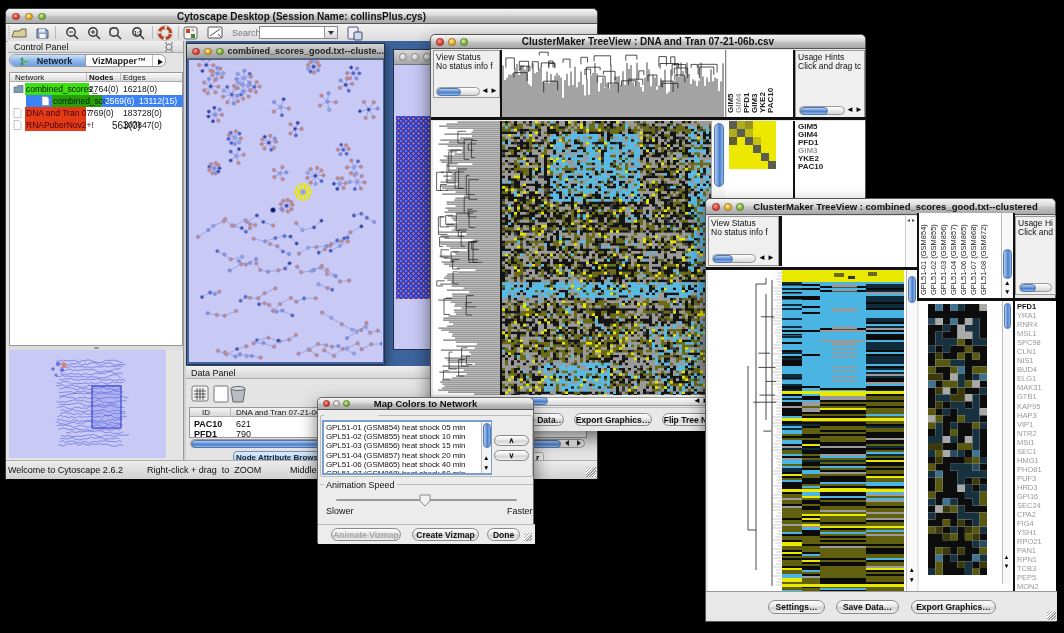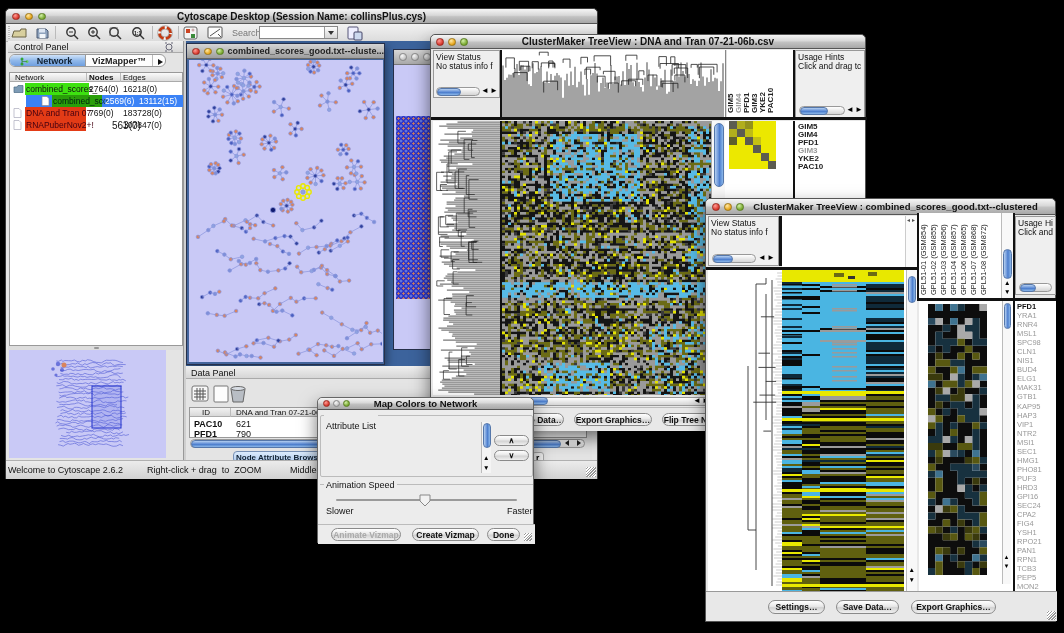--- a/index.html
+++ b/index.html
@@ -1850,20 +1850,28 @@
 </div>
 
 <div class="win" style="left:317px; top:397px; width:217px; height:146px; background:#ececec; border:1px solid #666; border-radius:5px 5px 0 0;">
   <div class="titlebar" style="height:12px; font-size:9.5px; font-weight:bold; line-height:12px;">Map Colors to Network</div>
   <div class="tl r" style="left:5px; top:2px; width:7px; height:7px;"></div>
   <div class="tl off" style="left:15px; top:2px; width:7px; height:7px;"></div>
   <div class="tl g" style="left:25px; top:2px; width:7px; height:7px;"></div>
 
   <div class="abs" style="left:2px; top:17px; width:213px; height:62px; border:1px solid #bbb; border-radius:2px;"></div>
   <span class="sl" style="position:absolute;left:6px;top:13px;background:#ececec;padding:10px 2px;">Attribute List</span>
+  <div class="abs" style="left:4px; top:22px; width:170px; height:55px; background:#fff; border:2px solid #7a9ece; font-size:8px; color:#111; line-height:9.2px; padding:1px 0 0 2px; letter-spacing:-0.1px; white-space:nowrap; overflow:hidden;">
+    GPL51-01 (GSM854) heat shock 05 min<br>
+    GPL51-02 (GSM855) heat shock 10 min<br>
+    GPL51-03 (GSM856) heat shock 15 min<br>
+    GPL51-04 (GSM857) heat shock 20 min<br>
+    GPL51-06 (GSM865) heat shock 40 min<br>
+    GPL51-07 (GSM868) heat shock 60 min
+  </div>
   <div class="abs" style="left:163px; top:24px; width:10px; height:51px; background:#f4f4f4; border-left:1px solid #bbb;">
     <div class="vthumb" style="left:0.5px; top:1px; width:8px; height:25px;"></div>
     <span style="position:absolute;left:1px;top:32px;font-size:6.5px;">▲</span>
     <span style="position:absolute;left:1px;top:42px;font-size:6.5px;">▼</span>
   </div>
   <div class="btn" style="left:176px; top:37px; width:35px; height:11px; line-height:10px; border-radius:6px; font-size:8px;">∧</div>
   <div class="btn" style="left:176px; top:52px; width:35px; height:11px; line-height:10px; border-radius:6px; font-size:8px;">∨</div>
 
   <div class="abs" style="left:2px; top:86px; width:213px; height:38px; border-top:1px solid #bbb;"></div>
   <span class="sl" style="position:absolute;left:6px;top:82px;background:#ececec;padding:0 2px;">Animation Speed</span>

